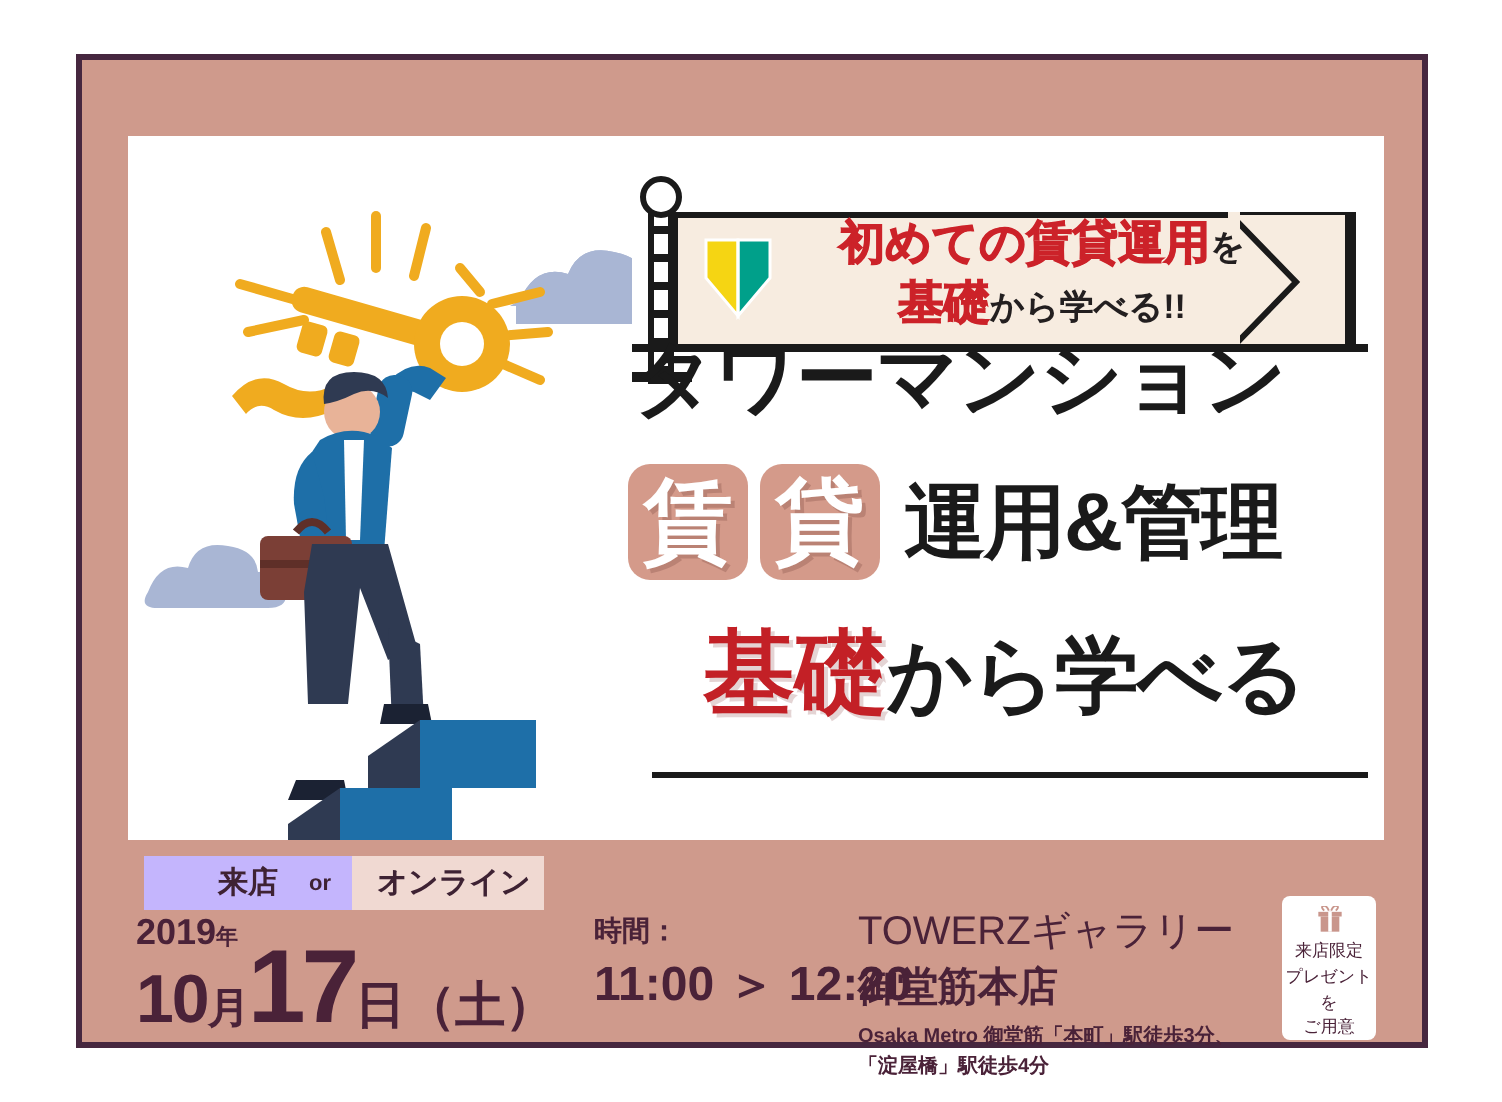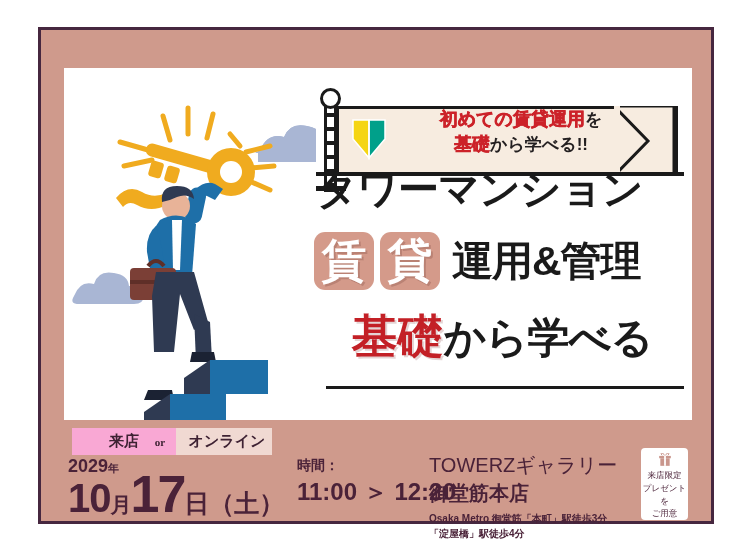--- a/index.html
+++ b/index.html
@@ -57,21 +57,21 @@
   }
   .wakaba {
     position: absolute; left: 36px; top: 27px; width: 38px; height: 44px;
   }
   #bannertext {
     position: absolute; left: 86px; top: 20px; width: 242px;
     text-align: center; line-height: 1.0;
   }
   .bt-row { white-space: nowrap; }
   .bt-red {
-    color: #cc2229; font-weight: bold; font-size: 18px;
+    color: #cc2229; font-weight: bold; font-size: 23px;
     letter-spacing: 0px;
     -webkit-text-stroke: 0.6px #cc2229;
   }
   .bt-blk { color: #231f20; font-weight: bold; font-size: 17px; }
   .bt-row2 { margin-top: 7px; }
 
   
   .rule {
     position: absolute; left: 8px; width: 368px; height: 4px; background: #1a1a1a;
   }
@@ -112,43 +112,43 @@
   #bottom {
     position: absolute; left: 23px; top: 396px; width: 628px; height: 95px;
   }
 
   
   #modebadge {
     position: absolute; left: 8px; top: 2px; width: 200px; height: 27px;
     display: flex; overflow: hidden;
   }
   #mode-a {
-    flex: 0 0 52%; background: #f9a8d4; display: flex;
+    flex: 0 0 52%; background: #c4b5fd; display: flex;
     align-items: center; justify-content: center;
     font-size: 15px; font-weight: bold; color: #3e2233;
   }
   #mode-or {
     position: absolute; left: 44%; top: 50%; transform: translate(-50%,-50%);
-    font-size: 11px; font-weight: bold; color: #3e2233; z-index: 3; font-family: Liberation Serif, serif;
+    font-size: 11px; font-weight: bold; color: #3e2233; z-index: 3;
   }
   #mode-b {
     flex: 1 1 auto; background: #f0d9d2; display: flex;
     align-items: center; justify-content: center;
     font-size: 15px; font-weight: bold; color: #3e2233; padding-left: 6px; font-family: Liberation Serif, serif;
   }
 
   #dateblock { position: absolute; left: 4px; top: 30px; width: 340px; height: 60px; color: #4a2238; }
   #yearrow { position: absolute; left: 0; top: 0; font-weight: bold; white-space: nowrap; }
   #year { font-size: 18px; }
   #yearsuffix { font-size: 11px; }
   #monthrow {
     position: absolute; left: 0; top: 16px; font-weight: bold; white-space: nowrap;
     display: flex; align-items: baseline;
   }
-  #month { font-size: 40px; letter-spacing: -1px; }
+  #month { font-size: 34px; letter-spacing: -1px; }
   #monthk { font-size: 21px; }
   #day { font-size: 52px; letter-spacing: -2px; margin-left: -1px; line-height: 0.85; }
   #dayk { font-size: 25px; }
   #dow { font-size: 25px; }
   #timelabel {
     position: absolute; left: 233px; top: 31px;
     font-size: 14px; font-weight: bold; color: #4a2238; white-space: nowrap;
   }
   #timevalue {
     position: absolute; left: 233px; top: 50px;
@@ -300,21 +300,21 @@
   <div id="bottom">
 
     <div id="modebadge">
       <div id="mode-a">来店</div>
       <div id="mode-b">オンライン</div>
       <div id="mode-or">or</div>
     </div>
 
     <div id="dateblock">
       <div id="yearrow">
-        <span id="year">2029</span><span id="yearsuffix">年</span>
+        <span id="year">2019</span><span id="yearsuffix">年</span>
       </div>
       <div id="monthrow">
         <span id="month">10</span>
           <span id="monthk">月</span>
           <span id="day">17</span>
           <span id="dayk">日</span>
           <span id="dow">（土）</span>
       </div>
     </div>
 

